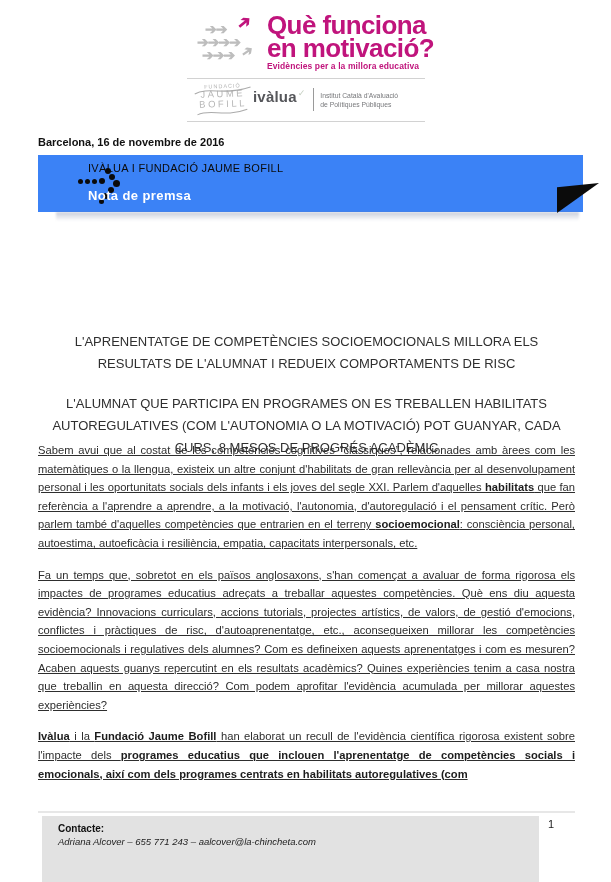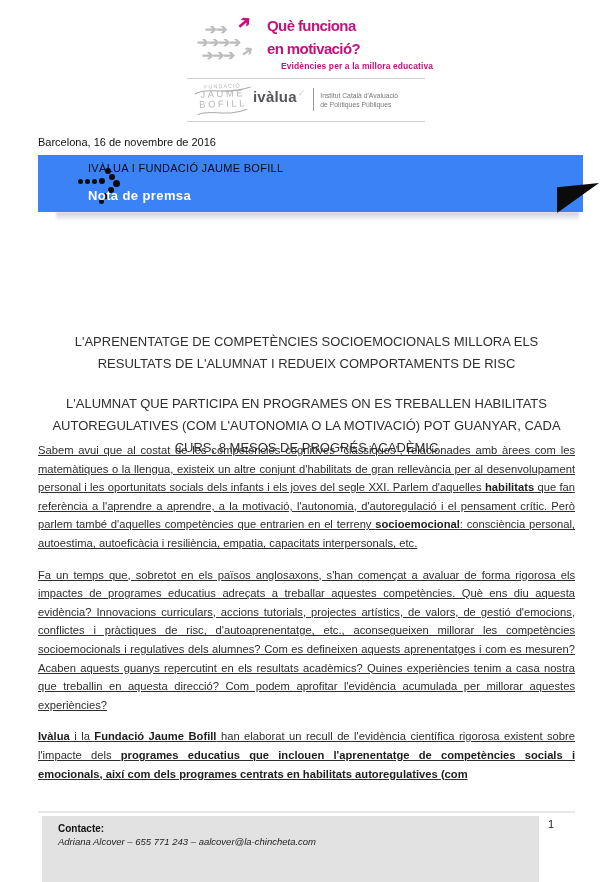--- a/index.html
+++ b/index.html
@@ -8,37 +8,37 @@
     font-family:"Liberation Sans", sans-serif;overflow:hidden;color:#2e2e2e;
   }
   
   .logo-arrows{position:absolute;left:197px;top:15px;width:70px;height:52px;}
   .arrow-row{position:absolute;color:#bdbdbd;font-size:14px;letter-spacing:-1px;line-height:14px;font-weight:bold;}
   .arrow-row.r1{left:8px;top:7px;}
   .arrow-row.r2{left:0px;top:20px;}
   .arrow-row.r3{left:5px;top:33px;}
   .arrow-pink{position:absolute;left:40px;top:-3px;color:#c0147c;font-size:17px;font-weight:bold;transform:rotate(-40deg);}
   .arrow-gray-up{position:absolute;left:44px;top:28px;color:#bdbdbd;font-size:14px;font-weight:bold;transform:rotate(-35deg);}
-  .logo-title{position:absolute;left:267px;top:14px;color:#c0147c;font-weight:bold;font-size:15px;line-height:23px;letter-spacing:-0.6px;}
-  .logo-subtitle{position:absolute;left:281px;top:61px;color:#c0147c;font-weight:bold;font-size:8.5px;letter-spacing:0.1px;}
+  .logo-title{position:absolute;left:267px;top:14px;color:#c0147c;font-weight:bold;font-size:26px;line-height:23px;letter-spacing:-0.6px;}
+  .logo-subtitle{position:absolute;left:267px;top:61px;color:#c0147c;font-weight:bold;font-size:8.5px;letter-spacing:0.1px;}
   .hr-thin{position:absolute;left:187px;width:238px;height:1px;background:#d2d2d2;}
   .hr-top{top:78px;} .hr-bottom{top:121px;}
   
   .bofill{position:absolute;left:191px;top:83px;width:64px;height:36px;color:#b7b7b7;text-align:center;transform:rotate(-2deg);}
   .bofill .f1{font-size:5.5px;letter-spacing:1px;}
   .bofill .f2{font-size:9.5px;letter-spacing:2.5px;line-height:10px;}
   .bofill svg{position:absolute;left:0;top:0;}
   
   .ivalua{position:absolute;left:253px;top:88px;display:flex;align-items:flex-start;}
   .ivalua-name{font-size:15px;font-weight:bold;color:#55565a;letter-spacing:0.2px;line-height:18px;}
   .ivalua-check{font-size:9px;color:#c3cdbf;margin:0 0 0 1px;line-height:10px;}
   .ivalua-divider{width:1px;height:23px;background:#9a9a9a;margin:0 6px 0 8px;}
   .ivalua-desc{font-size:6.8px;color:#77787b;line-height:9px;padding-top:3px;}
   
-  .dateline{position:absolute;left:38px;top:136px;font-size:11px;font-weight:normal;color:#111;}
+  .dateline{position:absolute;left:38px;top:136px;font-size:11px;font-weight:bold;color:#111;}
   
   .banner{position:absolute;left:38px;top:155px;width:545px;height:57px;background:#3b82f6;}
   .banner-org{position:absolute;left:50px;top:7px;font-size:11px;color:#0b0b0b;letter-spacing:0.3px;}
   .banner-doctype{position:absolute;left:50px;top:33px;font-size:13px;color:#ffffff;font-weight:bold;letter-spacing:0.4px;}
   .banner-dots{position:absolute;left:4px;top:10px;width:48px;height:40px;}
   .bdot{position:absolute;background:#0b0b0b;border-radius:50%;}
   .banner-fold{position:absolute;left:557px;top:183px;width:42px;height:30px;background:#0b0b0b;
     clip-path:polygon(0 14%,100% 0,0 100%);}
   .banner-shadow{position:absolute;left:56px;top:212px;width:523px;height:9px;
     background:linear-gradient(to bottom, rgba(110,120,155,0.38), rgba(255,255,255,0));

